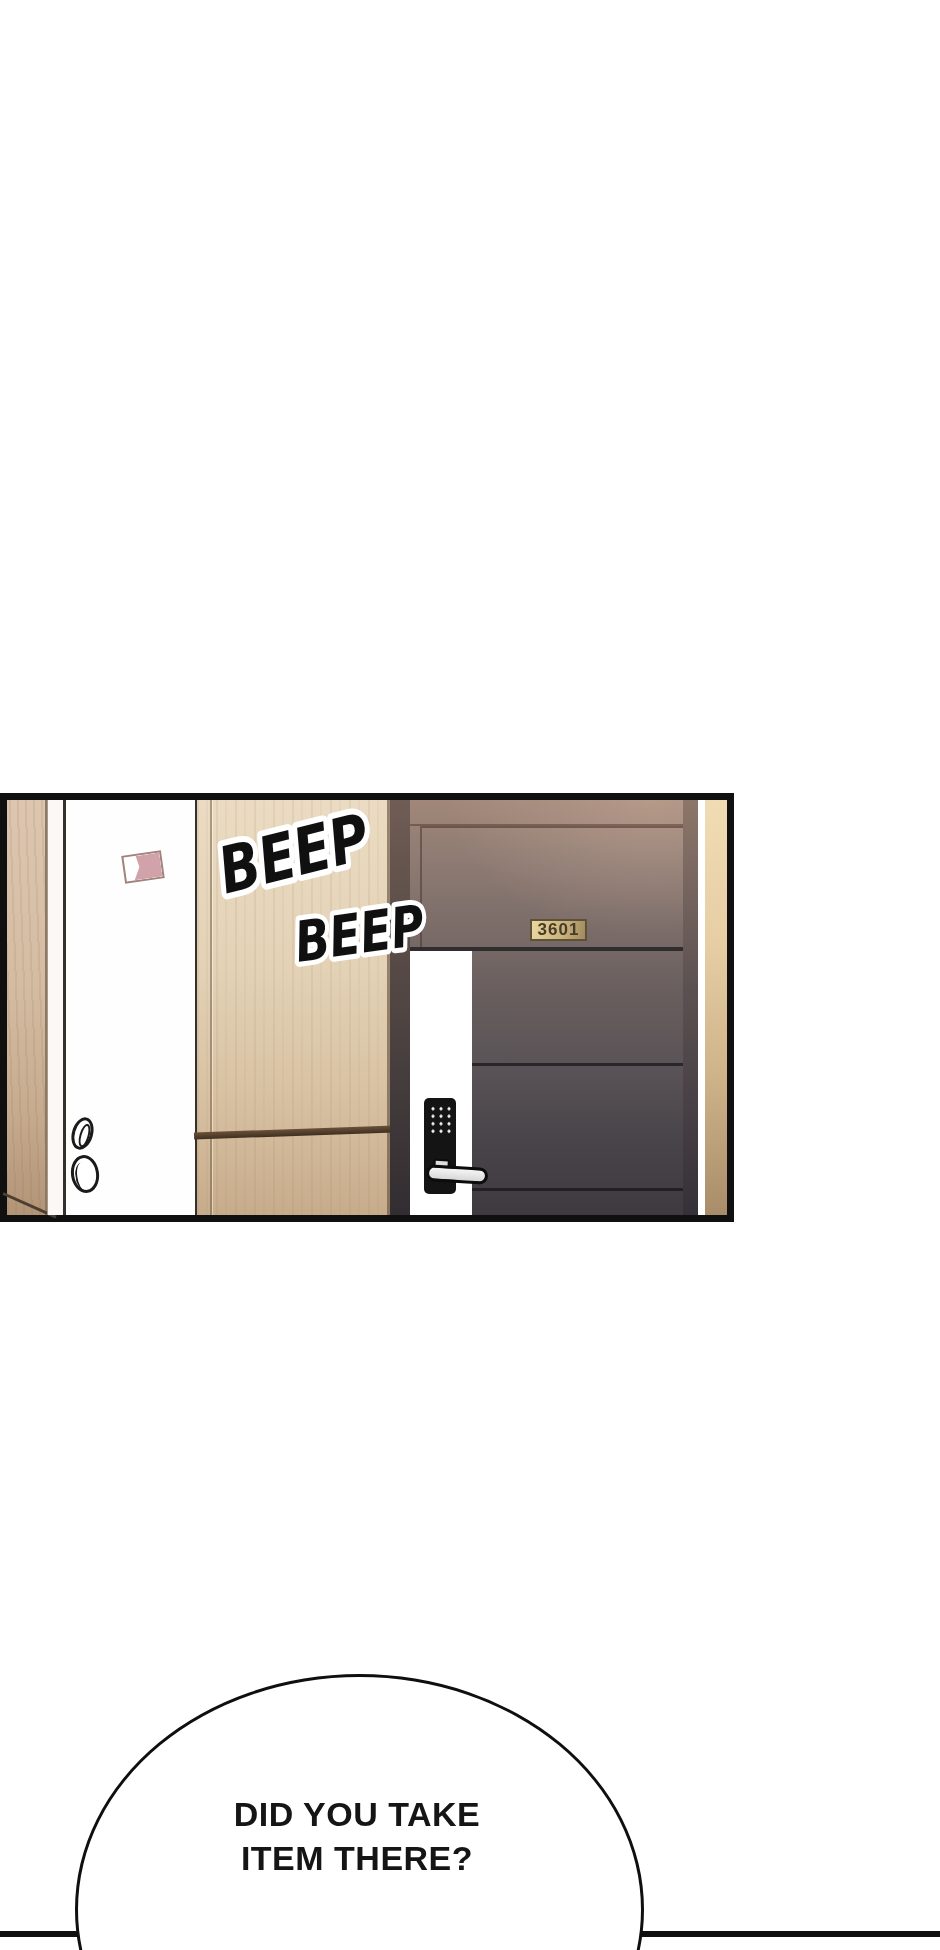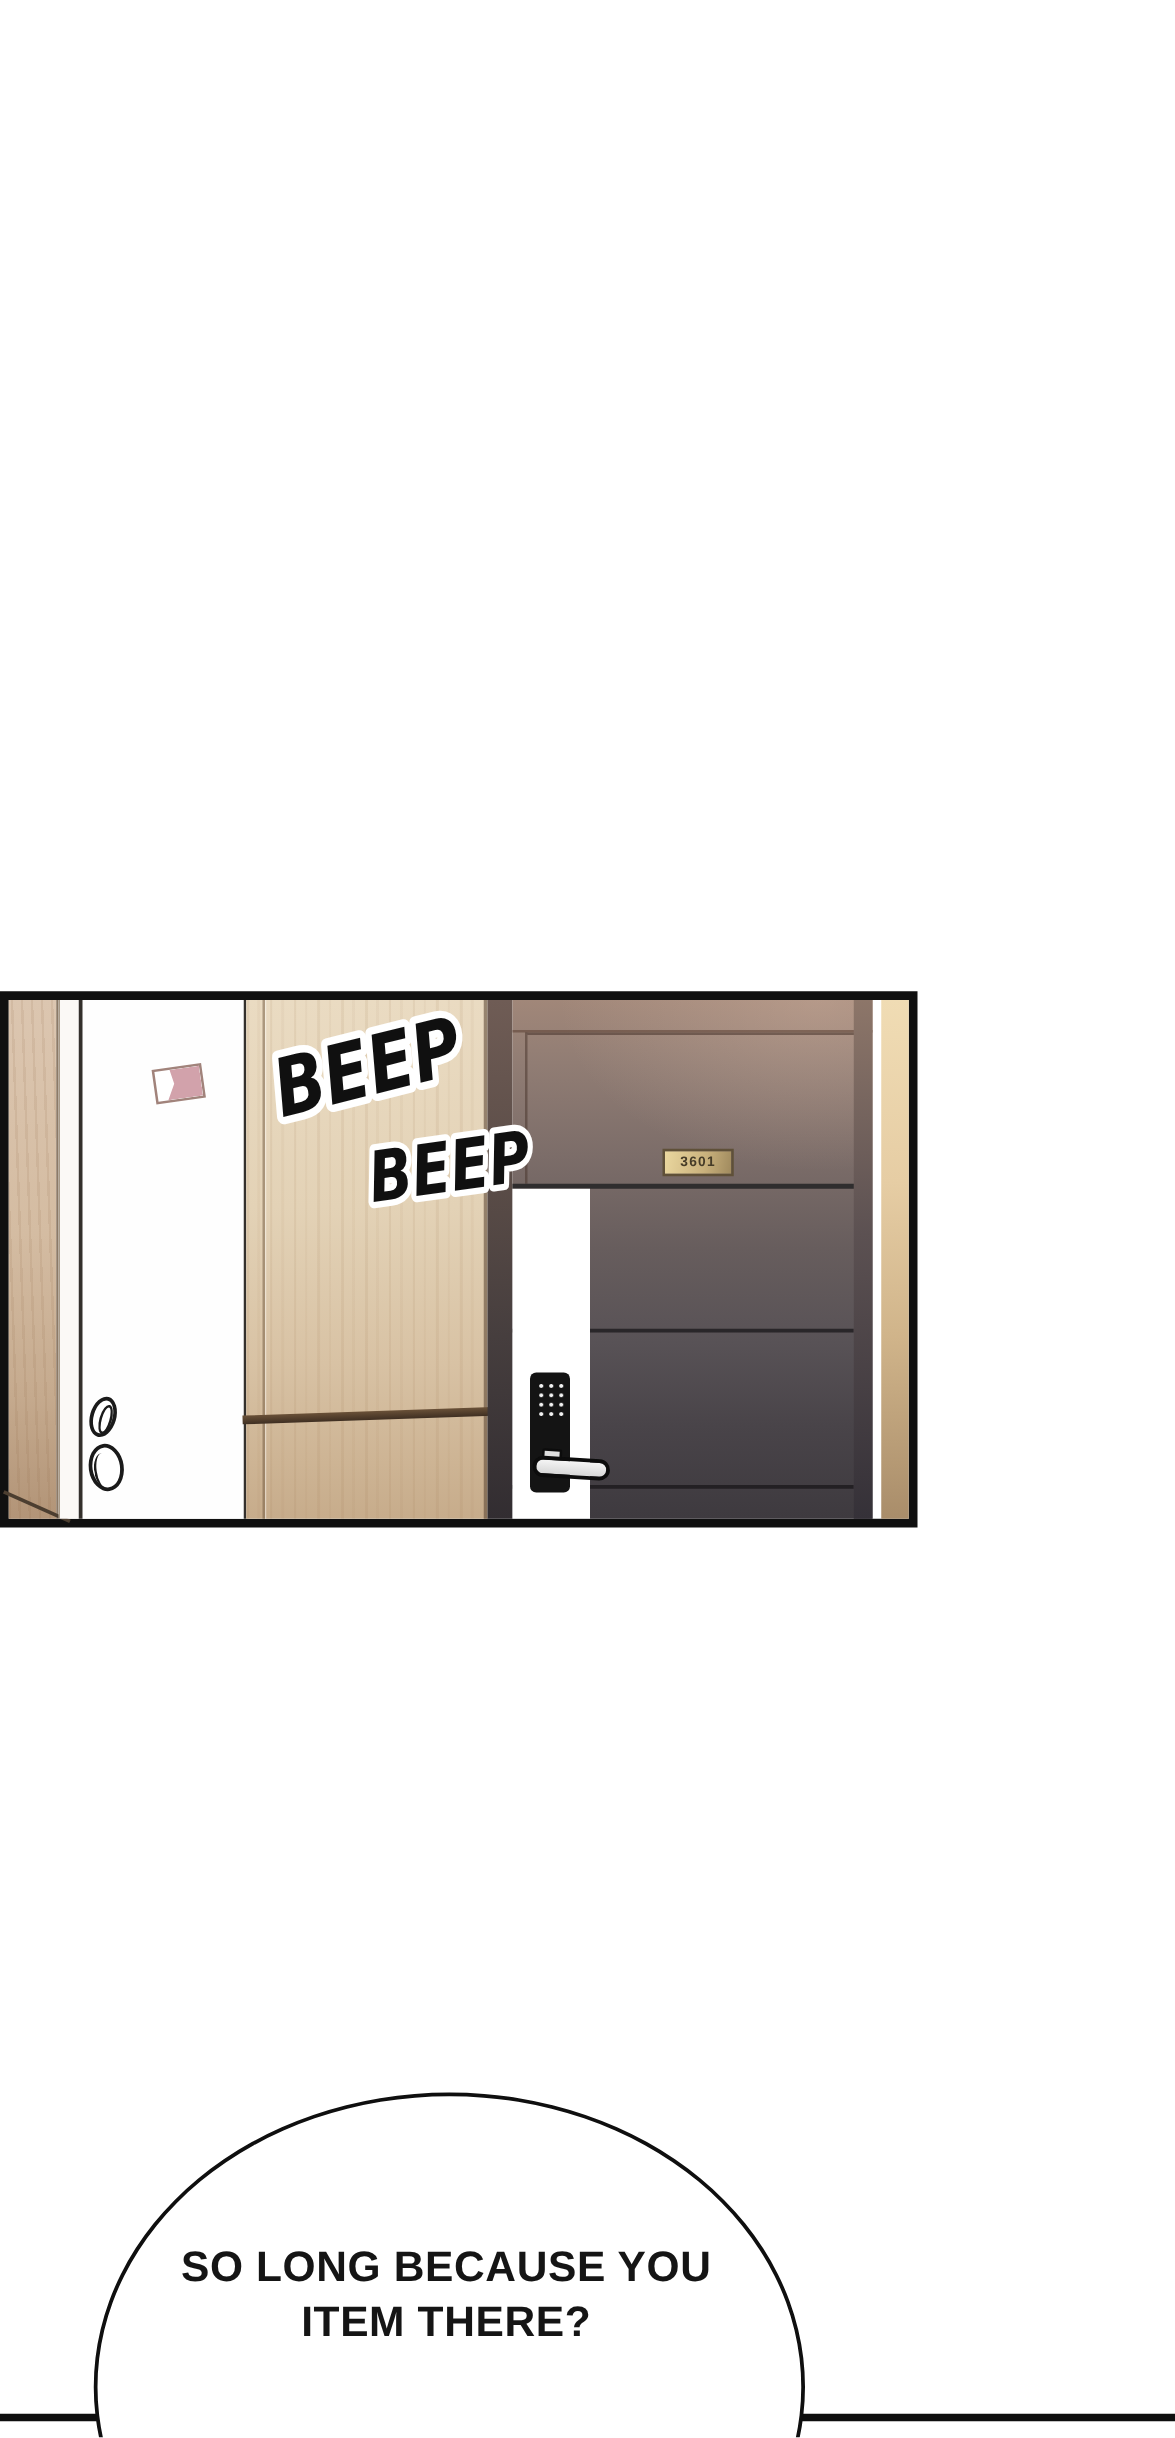--- a/index.html
+++ b/index.html
@@ -52,21 +52,21 @@
   .door-inner-frame{left:10px;top:26px;width:266px;height:121px;
     border-top:2px solid rgba(70,50,42,0.55);border-left:2px solid rgba(70,50,42,0.5);
     border-right:2px solid rgba(70,50,42,0.5);}
   .door-mid-groove{left:0;top:147px;right:12px;height:4px;background:#2f2d2e;}
   .door-groove-2{left:0;top:263px;right:15px;height:3px;background:rgba(25,23,26,0.75);}
   .door-groove-3{left:0;top:388px;right:15px;height:3px;background:rgba(25,23,26,0.75);}
   .door-right-edge{left:273px;top:0;width:15px;height:415px;
     background:linear-gradient(180deg,#8d7669,#5c5152 45%,#353138 100%);}
   .door-number{left:120px;top:119px;width:57px;height:22px;
     background:linear-gradient(100deg,#ead79f,#c9b17c 60%,#a08a5e);
-    border:2px solid #5f5038;color:#463c28;font-weight:bold;font-size:11px;
+    border:2px solid #5f5038;color:#463c28;font-weight:bold;font-size:17px;
     line-height:18px;text-align:center;letter-spacing:1px;}
   .lock-light-strip{left:0;top:151px;width:62px;height:264px;background:#ffffff;}
   .smart-lock{left:14px;top:298px;width:32px;height:96px;background:#141414;border-radius:5px;}
   .keypad{left:5px;top:7px;width:23px;height:30px;
     background:radial-gradient(circle, #f2f2f2 1.3px, rgba(0,0,0,0) 1.8px);
     background-size:8px 7.5px;}
   .handle{left:16px;top:366px;width:62px;height:17px;border:3px solid #0c0c0c;border-radius:9px;
     background:linear-gradient(180deg,#f5f5f5,#d7d7d7);transform:rotate(3.5deg);z-index:4;}
   .handle-notch{left:4px;top:-9px;width:16px;height:8px;background:#dedede;
     border:2px solid #0c0c0c;border-radius:2px;}
@@ -131,17 +131,17 @@
     </svg>
     <svg class="sfx" style="left:248px;top:81px;" width="210" height="110">
       <text x="105" y="72" text-anchor="middle" font-size="56" textLength="130" lengthAdjust="spacingAndGlyphs" stroke-width="10" transform="rotate(-8 105 55)">BEEP</text>
     </svg>
   </div>
 
   <div class="divider-line"></div>
 
   <div class="bubble"></div>
   <div class="bubble-text">
-    <div>SO LONG BECAUSE YOU</div>
+    <div>DID YOU TAKE</div>
     <div>ITEM THERE?</div>
   </div>
 
 </div>
 
 </body></html>

